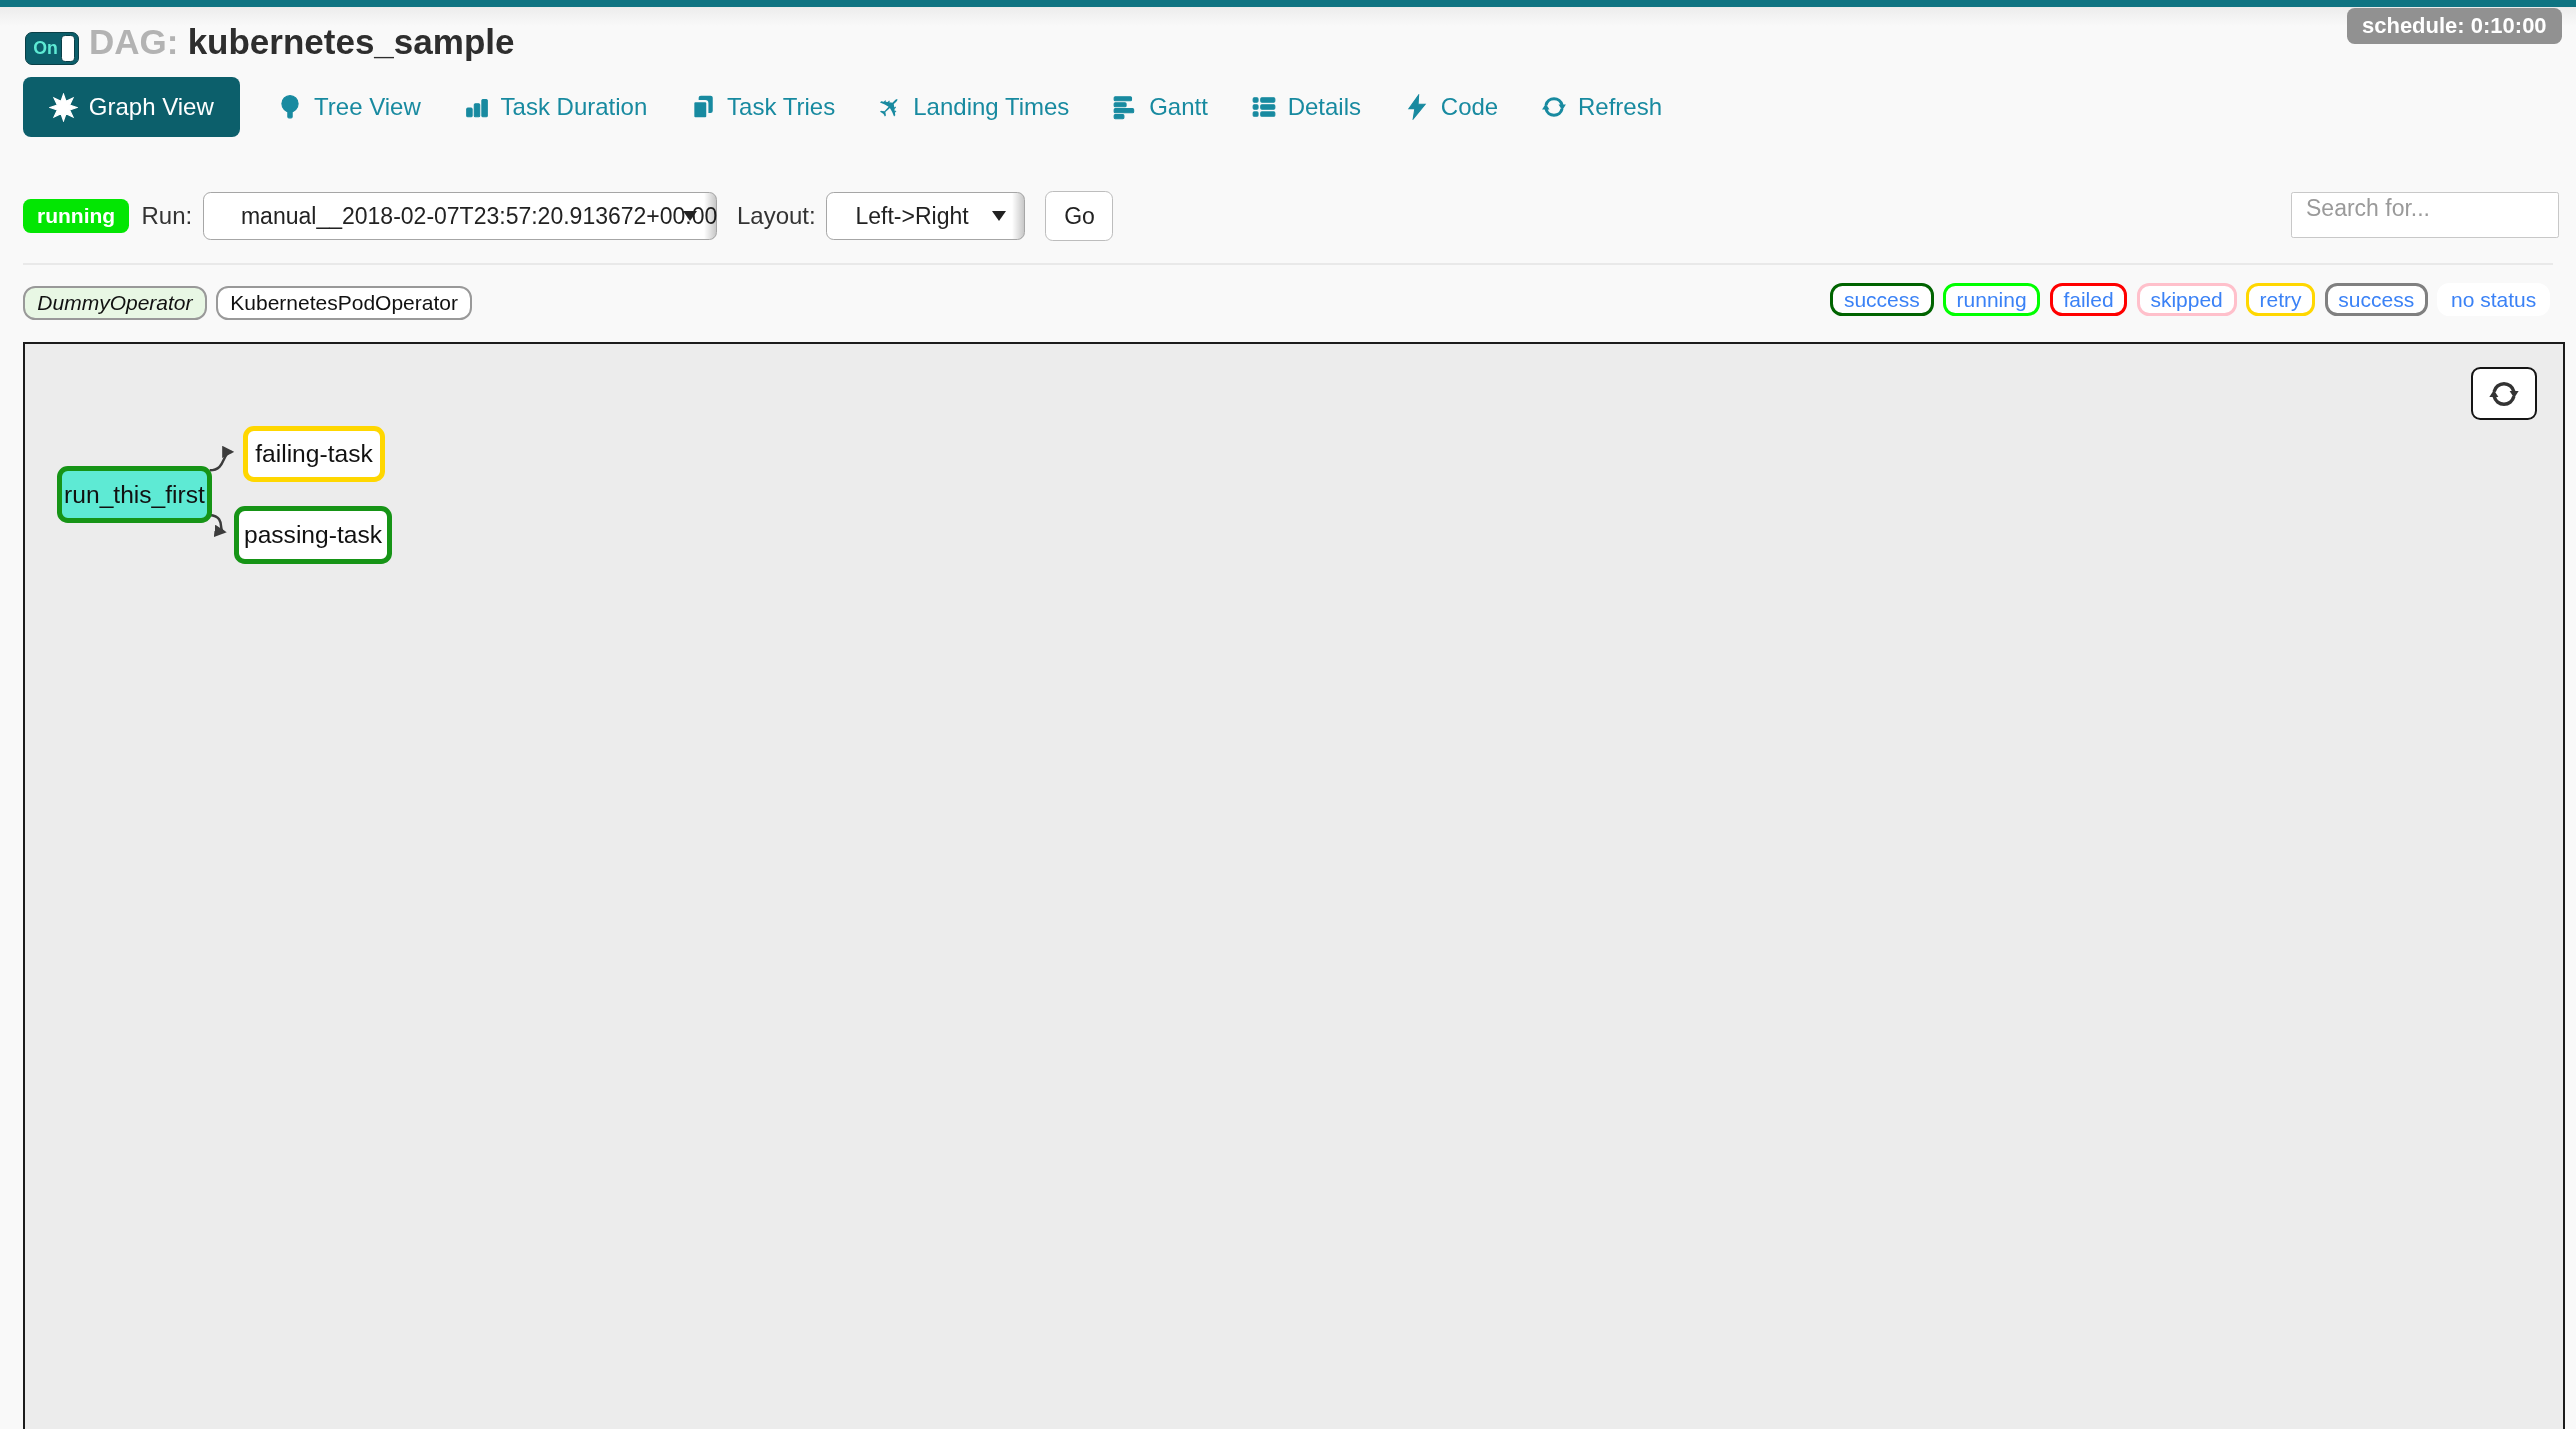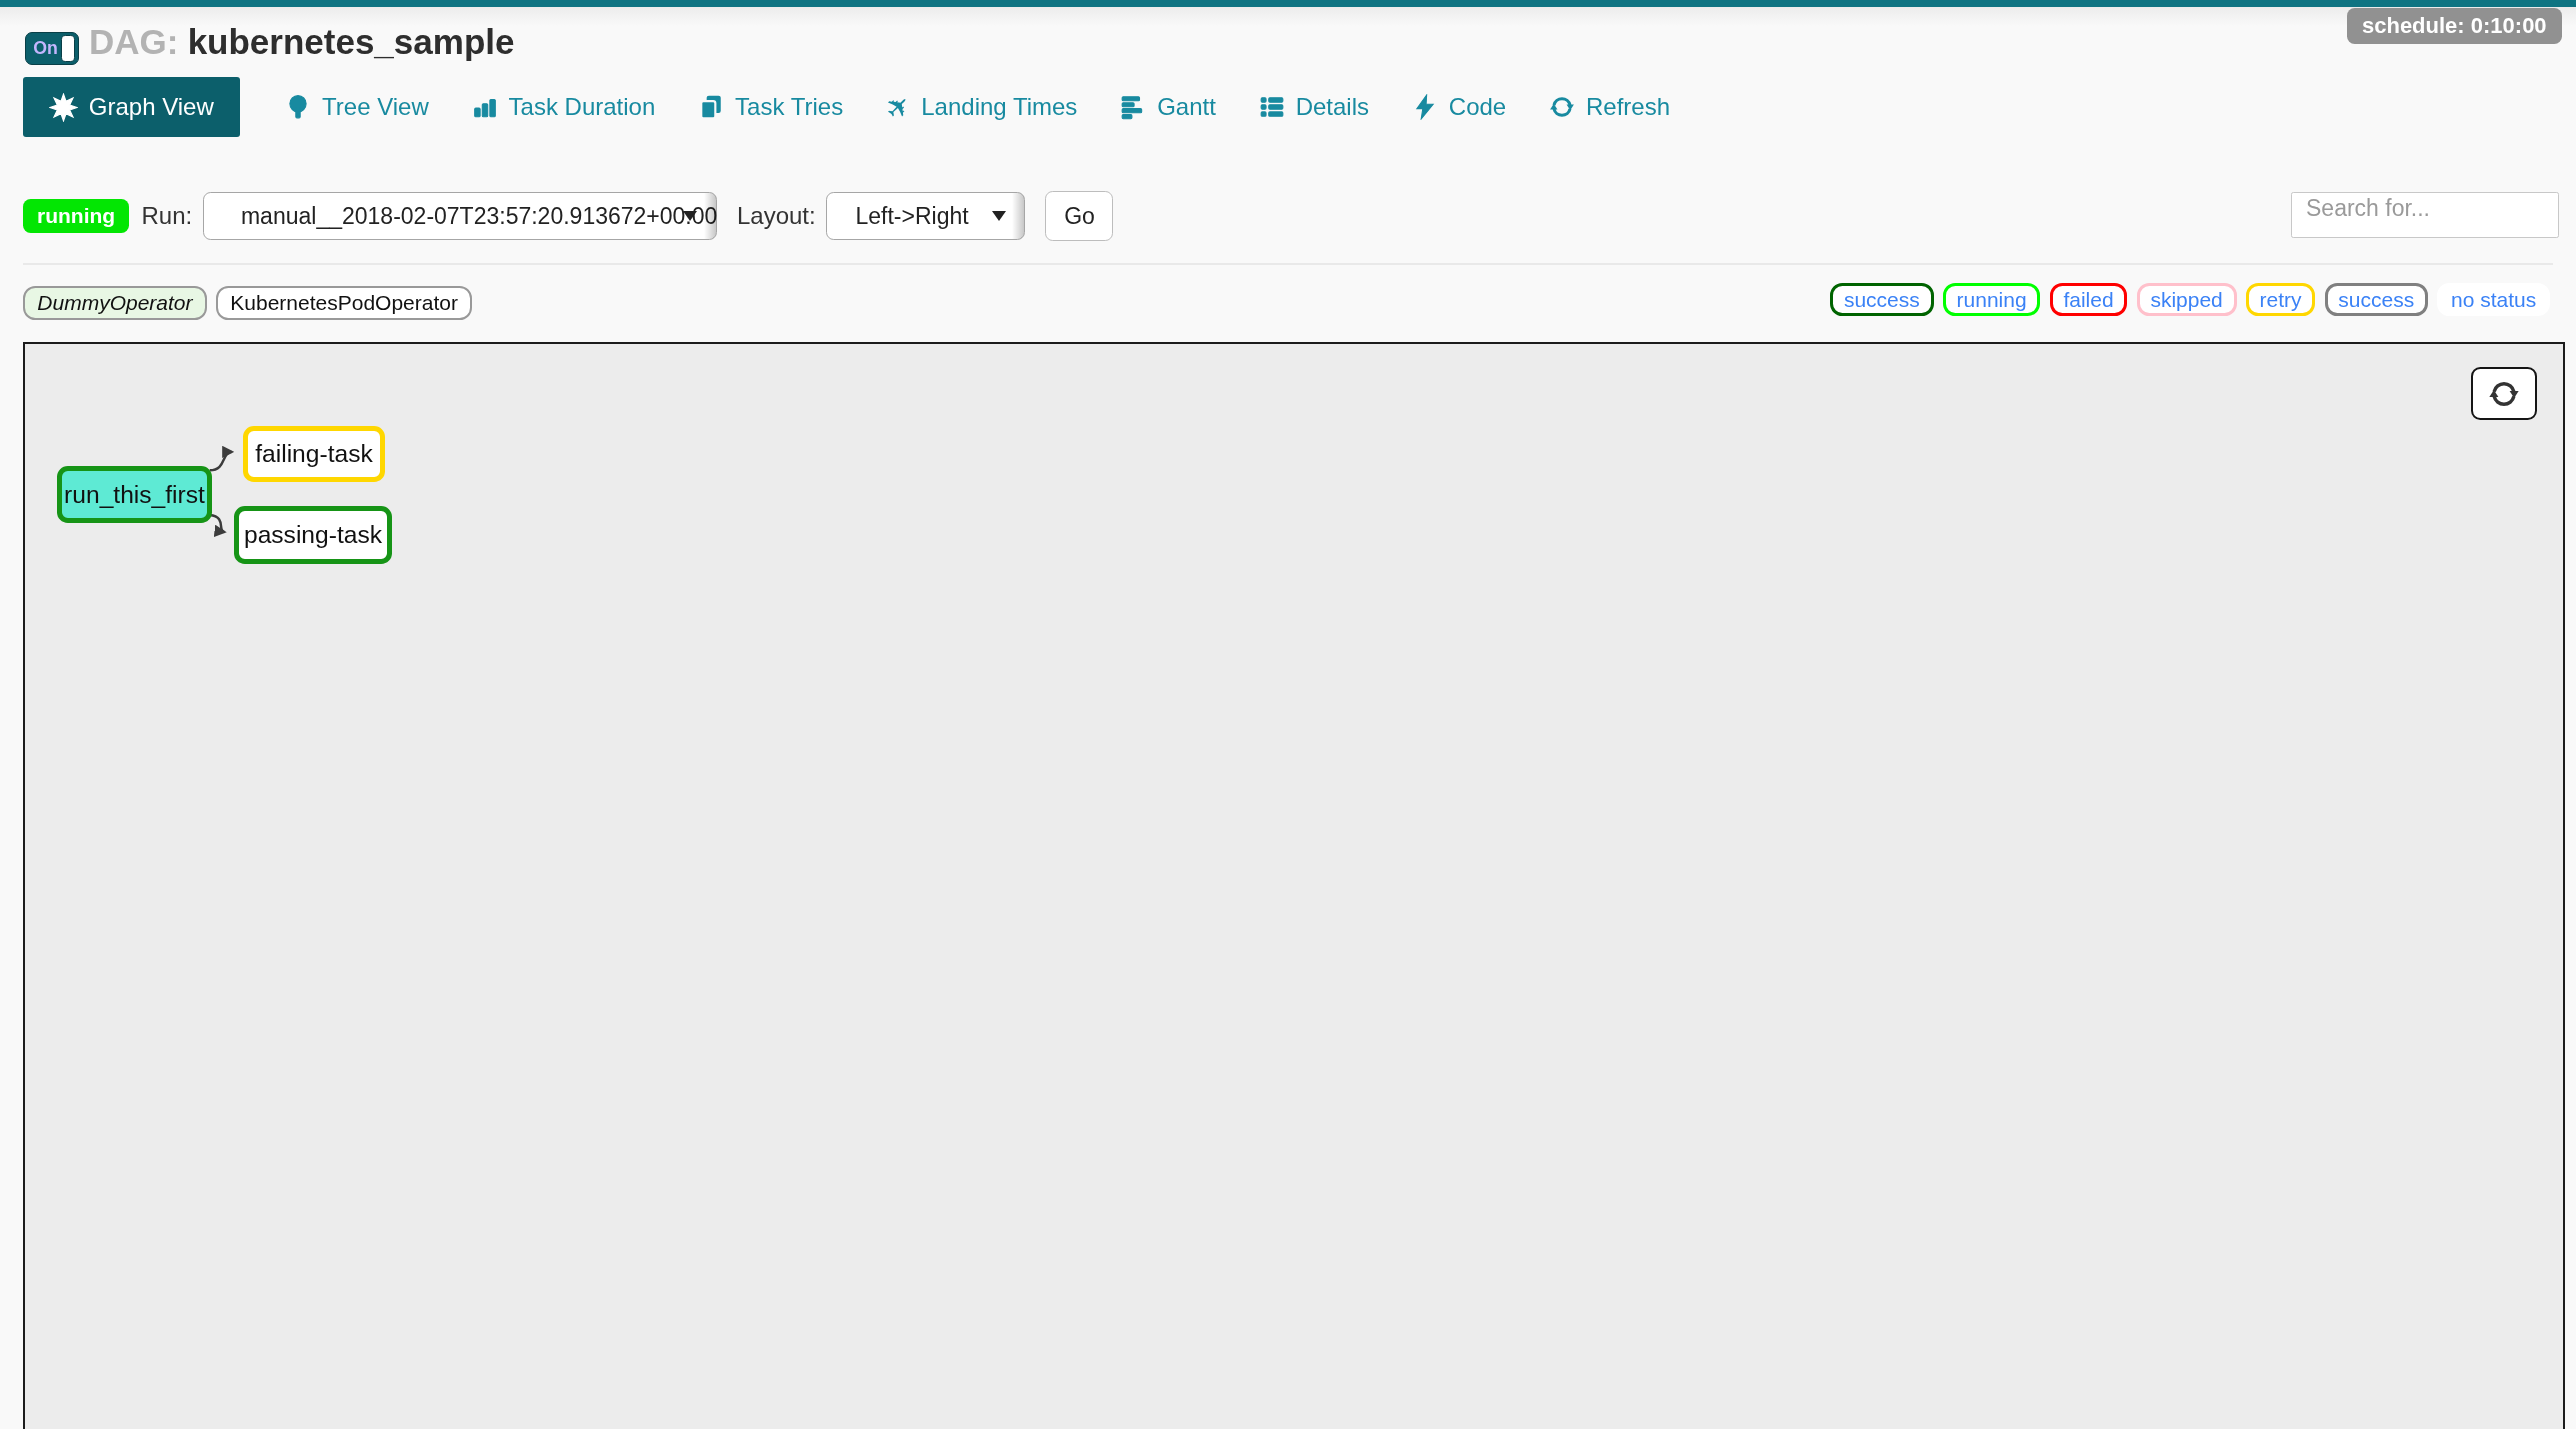--- a/index.html
+++ b/index.html
@@ -14,35 +14,35 @@
   .topfade{position:absolute;top:7px;left:0;right:0;height:18.5px;
     background:linear-gradient(#ececec,#f9f9f9);}
 
   
   .schedule-badge{position:absolute;top:7.7px;right:14px;background:#919191;color:#fff;
     font-weight:bold;font-size:22px;padding:5.4px 15.4px;border-radius:7.7px;}
 
   
   .toggle{position:absolute;left:24.6px;top:32px;width:52px;height:31px;background:#0c5f6b;
     border:1.5px solid #093f47;border-radius:7px;display:flex;align-items:center;cursor:pointer;}
-  .toggle-label{color:#c4b5fd;font-size:17.7px;font-weight:bold;margin-left:7.7px;}
+  .toggle-label{color:#5eead4;font-size:17.7px;font-weight:bold;margin-left:7.7px;}
   .toggle-knob{position:absolute;right:2.3px;top:2.3px;bottom:2.3px;width:12.3px;background:#fff;
     border:0.8px solid #093f47;border-radius:4.6px;}
 
   
   .dag-title{position:absolute;left:89px;top:21.5px;font-size:35px;font-weight:bold;color:#2e2e2e;white-space:nowrap;}
   .dag-title .prefix{color:#b3b3b3;margin-right:9.2px;}
 
   
   .nav{position:absolute;left:23px;top:77px;height:60px;display:flex;align-items:center;}
   .tab{display:flex;align-items:center;gap:10.8px;color:#188aa0;font-size:24px;
     padding:0 21.5px;height:60px;cursor:pointer;white-space:nowrap;}
   .tab svg{fill:#188aa0;stroke:#188aa0;}
   .tab .plane-glyph{color:#188aa0;}
-  .tab.active{background:#0c5f6b;color:#fff;border-radius:3px;margin-right:24px;padding:0 26px;}
+  .tab.active{background:#0c5f6b;color:#fff;border-radius:8px;margin-right:16px;padding:0 26px;}
   .tab.active svg{fill:#fff;stroke:#fff;}
 
   
   .toolbar{position:absolute;left:23px;top:191px;display:flex;align-items:center;}
   .badge-running{background:#03e603;color:#fff;font-weight:bold;font-size:21px;
     padding:5.4px 14px;border-radius:7.7px;margin-right:12.3px;}
   .lbl{font-size:24px;color:#333;margin-right:10.8px;white-space:nowrap;}
   .select{height:48px;background:#fff;border:1.5px solid #a6a6a6;border-radius:7.7px;
     display:flex;align-items:center;position:relative;font-size:23px;color:#222;
     box-sizing:border-box;cursor:pointer;white-space:nowrap;}

